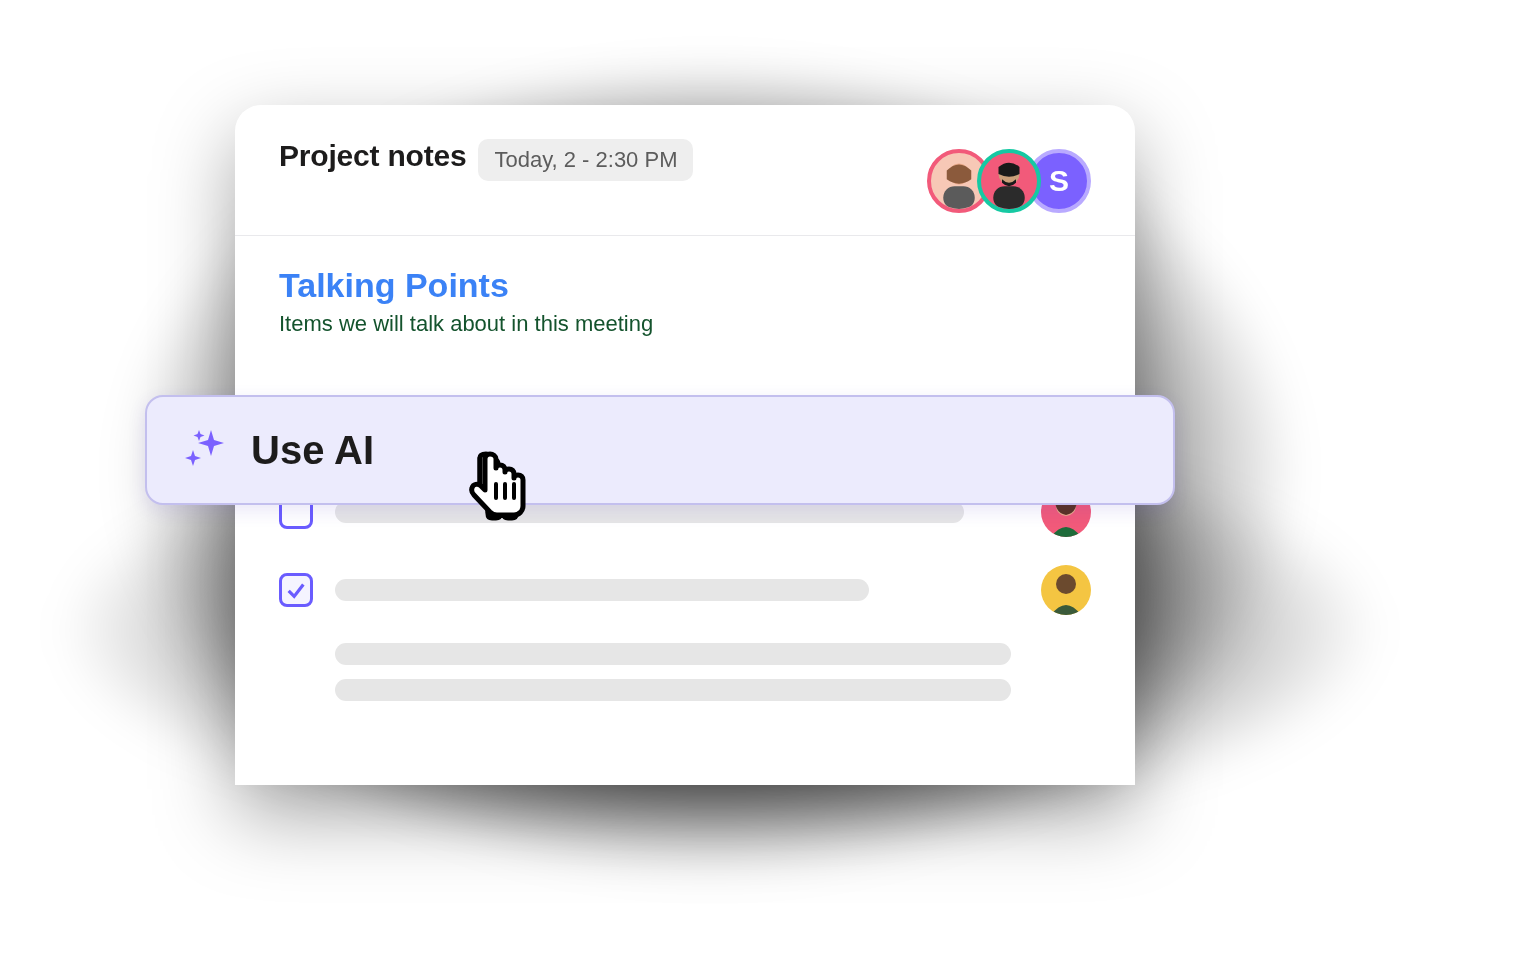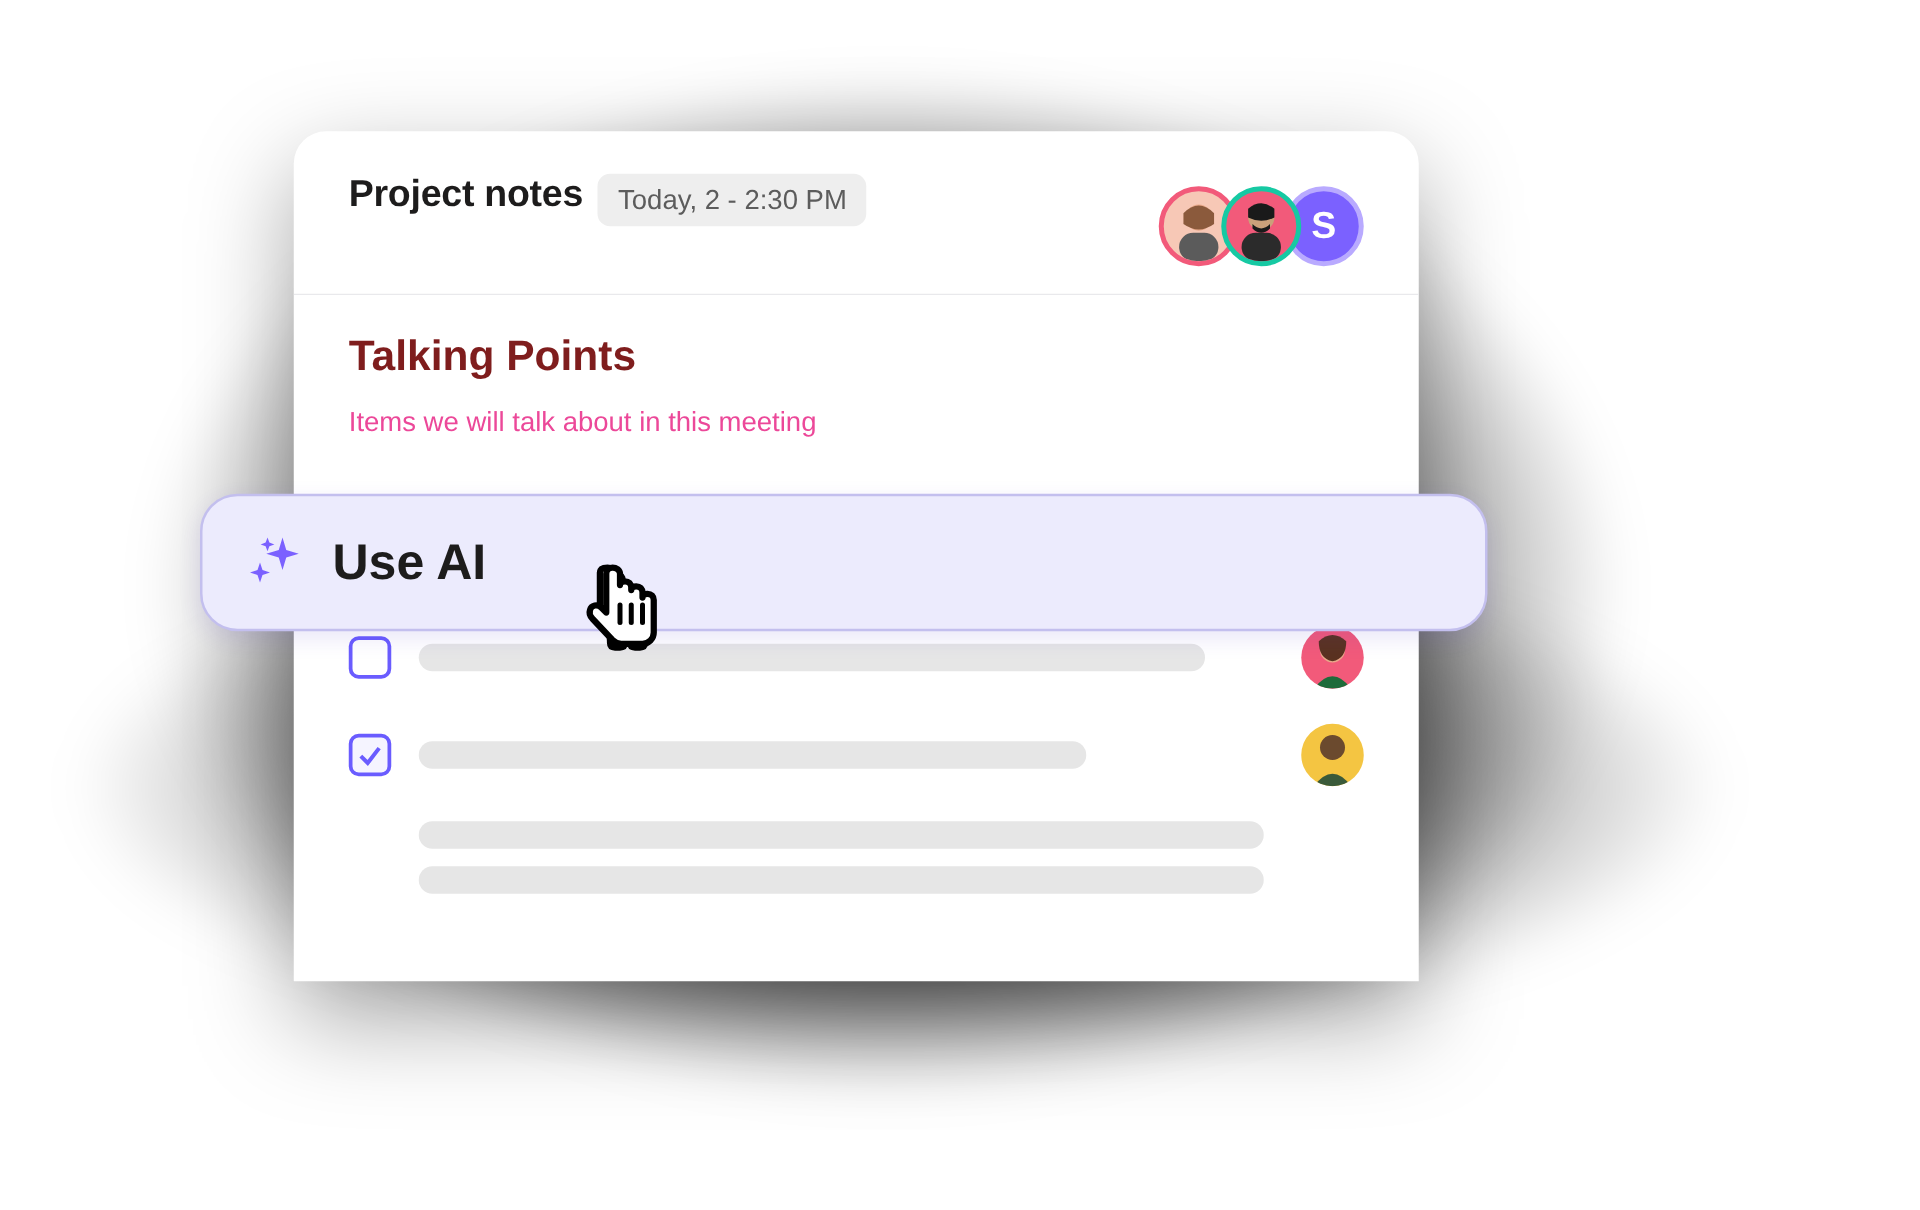--- a/index.html
+++ b/index.html
@@ -66,31 +66,31 @@
     font-size: 30px; font-weight: 700; color: #fff;
     background-size: cover; background-position: center;
   }
   .avatar:first-child { margin-left: 0; }
   .av-face { position: relative; overflow: hidden; }
   .av-face svg { width: 100%; height: 100%; }
 
   .section {
     padding: 30px 44px 0 44px;
   }
-  .section-title { font-size: 34px; font-weight: 700; color: #7f1d1d; margin-bottom: 20px; }
-  .section-sub { font-size: 22px; color: #ec4899; }
+  .section-title { font-size: 34px; font-weight: 700; color: #3b82f6; margin-bottom: 6px; }
+  .section-sub { font-size: 22px; color: #14532d; }
 
   
   .ai-bar {
     position: absolute;
-    left: 160px; top: 395px;
+    left: 145px; top: 395px;
     width: 1030px; height: 110px;
     background: #ecebfd;
     border: 2px solid #c3bfee;
-    border-radius: 30px;
+    border-radius: 18px;
     box-shadow: 0 6px 18px rgba(80,60,200,0.12);
     z-index: 5;
     display: flex;
     align-items: center;
     gap: 22px;
     padding: 0 34px;
   }
   .sparkle { width: 48px; height: 48px; color: #7b61ff; flex-shrink: 0; }
   .ai-label { font-size: 40px; font-weight: 700; color: #1d1c1c; }
 

